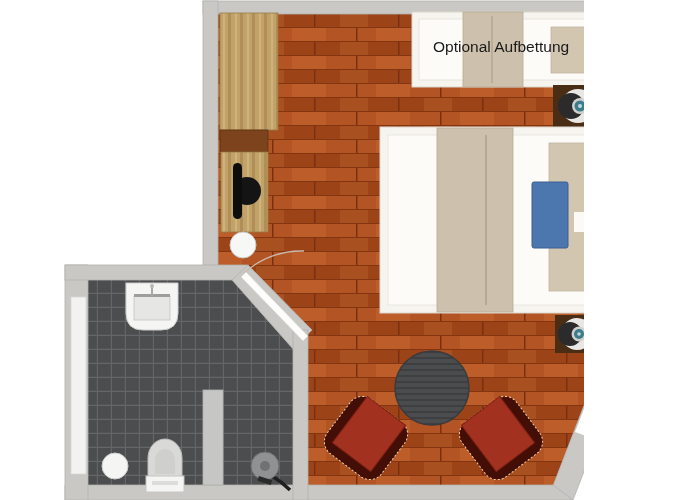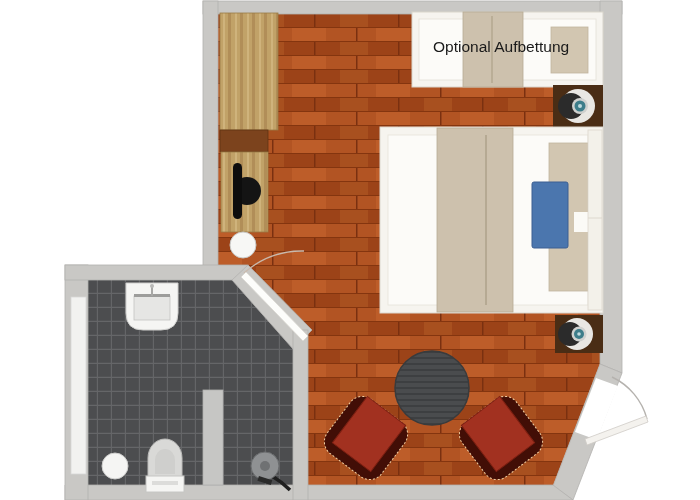--- a/index.html
+++ b/index.html
@@ -1,16 +1,16 @@
 <!DOCTYPE html>
 <html><head>
 <meta charset="utf-8">
 <style>
   html,body{margin:0;padding:0;background:#ffffff;}
-  .stage{position:relative;width:700px;height:500px;background:#ffffff;overflow:hidden;
+  .stage{position:relative;width:584px;height:500px;background:#ffffff;overflow:hidden;
          font-family:"Liberation Sans", sans-serif;text-decoration:underline;}
   svg{display:block;}
   .plan-label{font-family:"Liberation Sans", sans-serif;font-size:15.5px;font-weight:400;}
 </style>
 </head>
 <body>
 
 <div class="stage">
 <svg width="700" height="500" viewBox="0 0 700 500">
   <defs>

